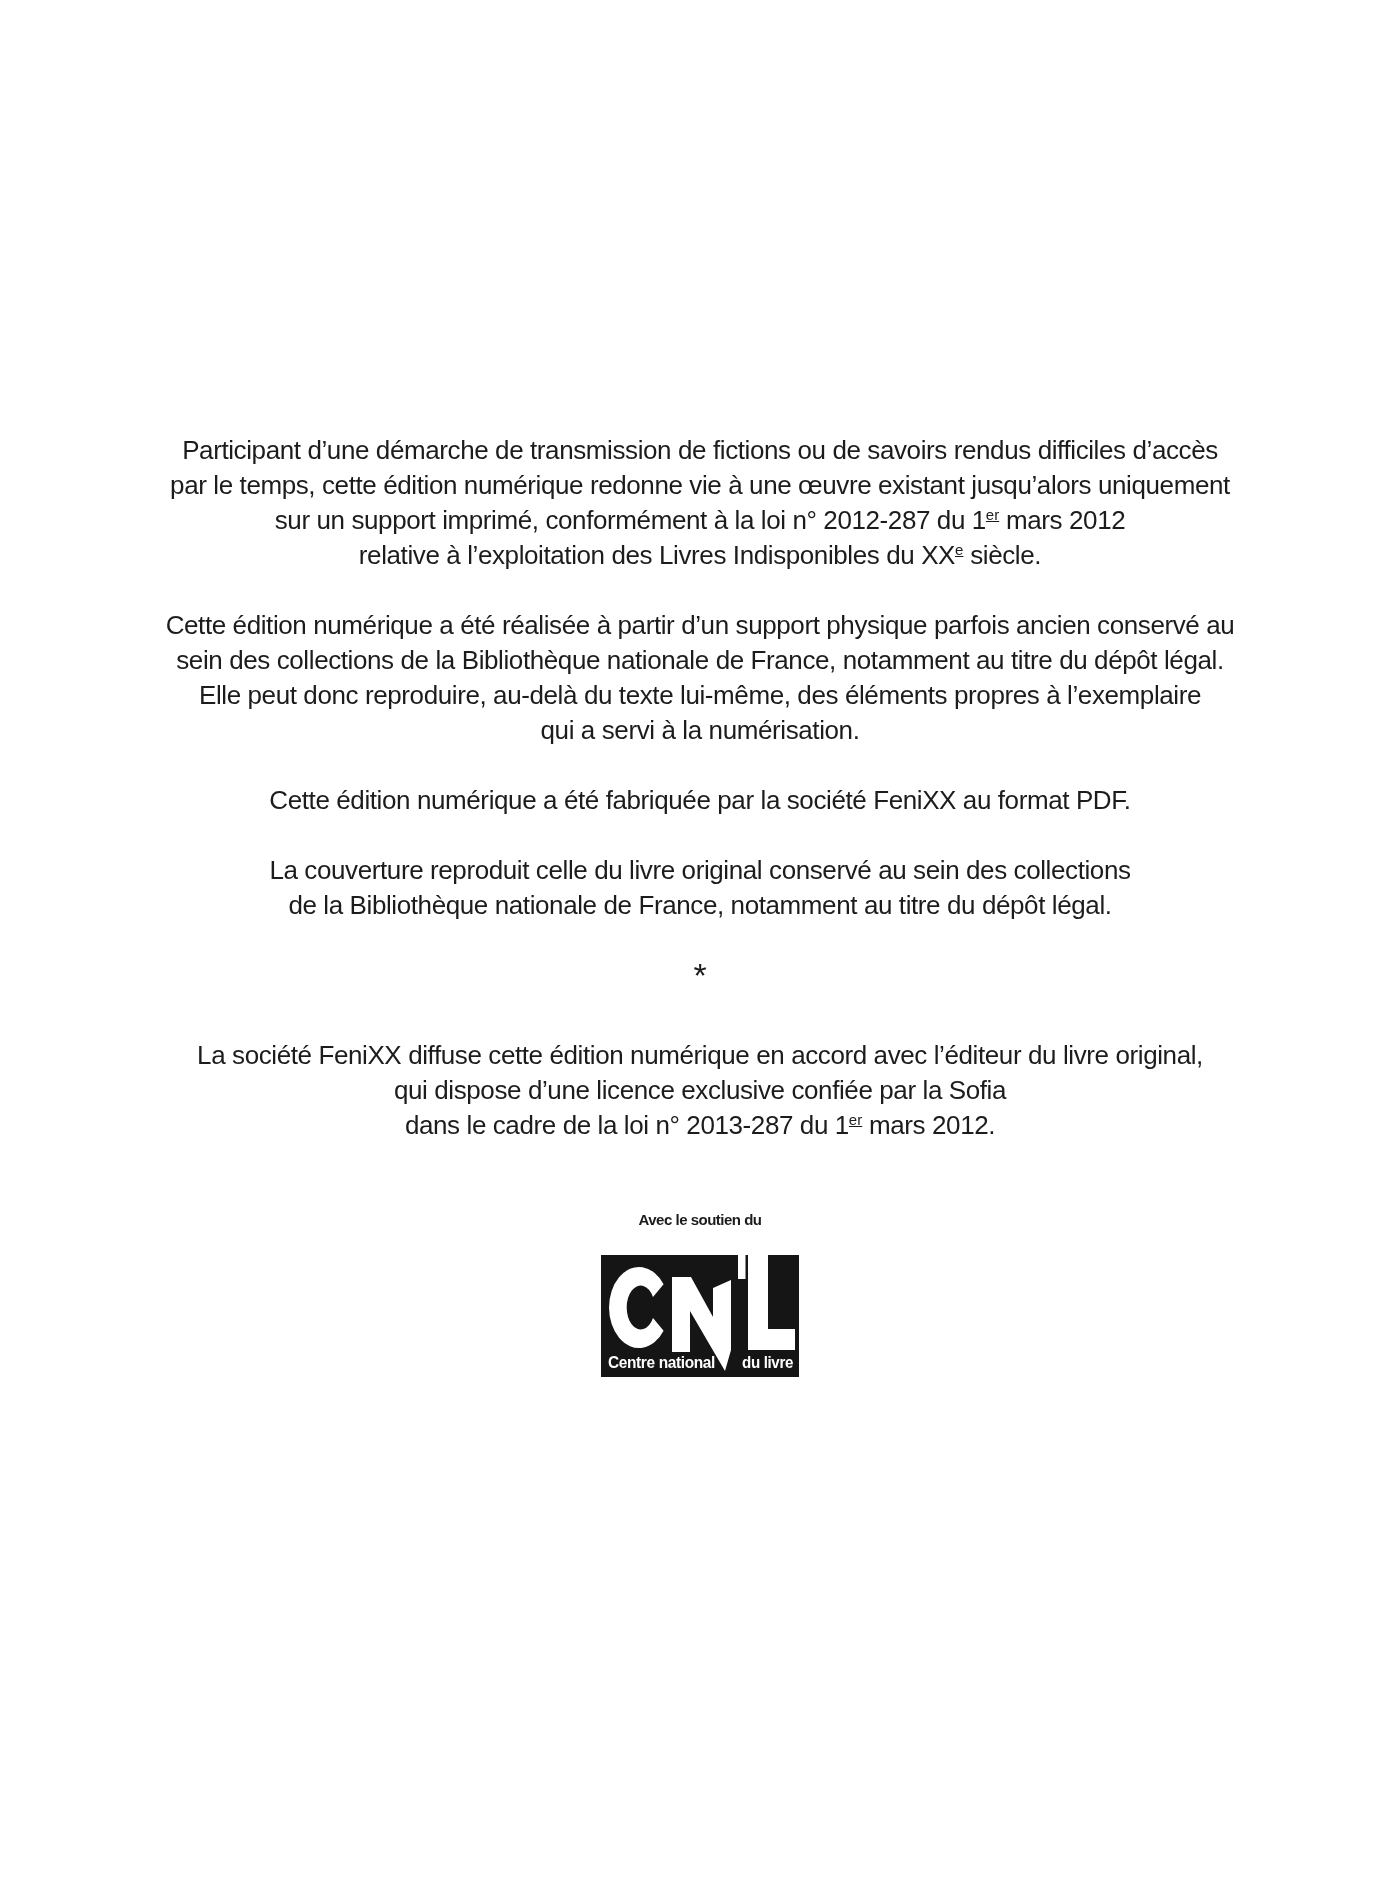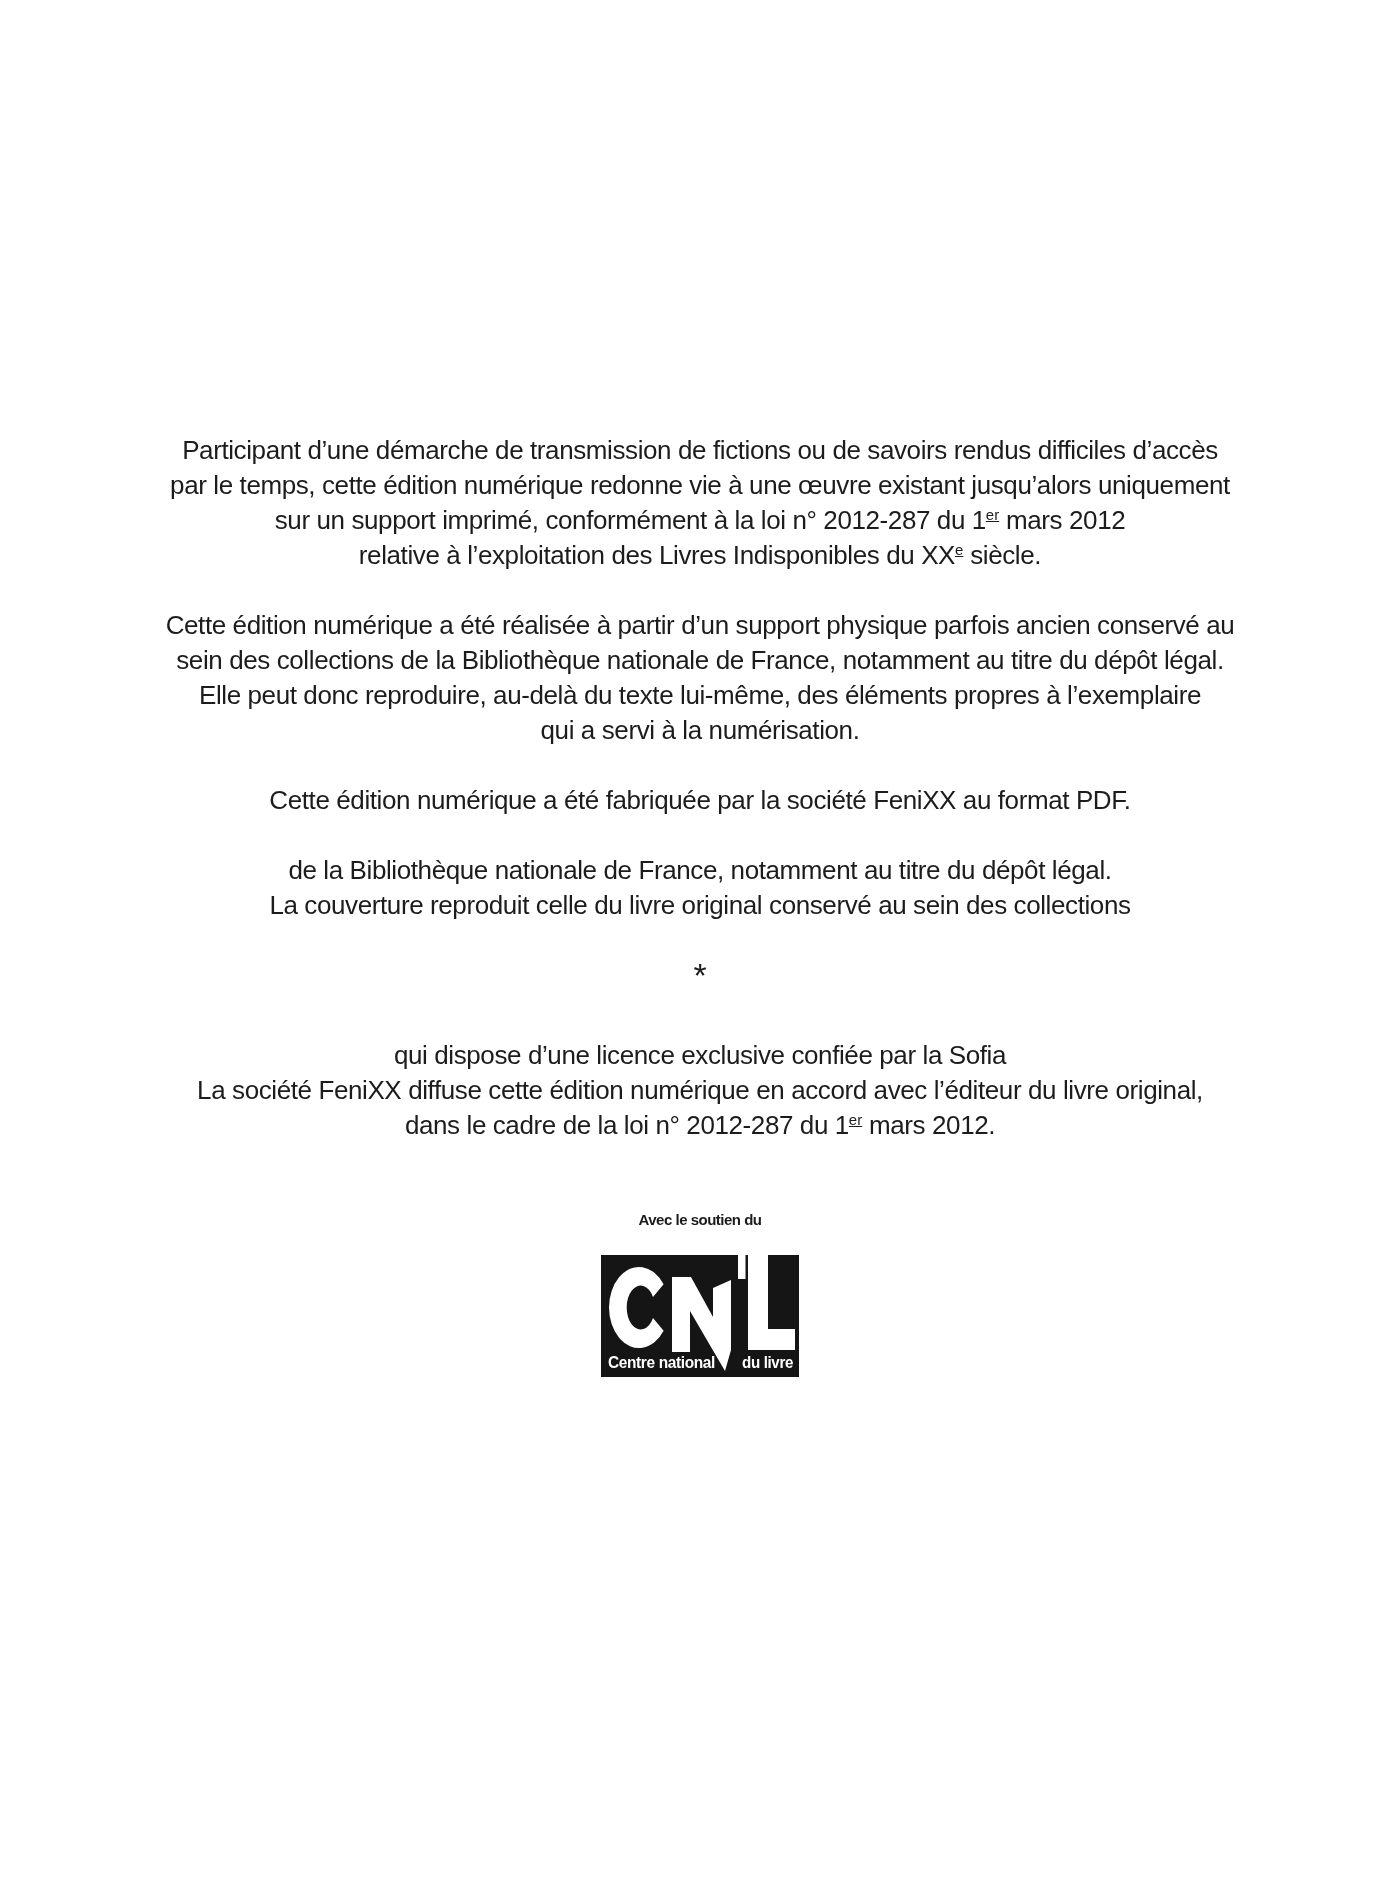--- a/index.html
+++ b/index.html
@@ -72,30 +72,30 @@
       <span class="line">sein des collections de la Bibliothèque nationale de France, notamment au titre du dépôt légal.</span>
       <span class="line">Elle peut donc reproduire, au-delà du texte lui-même, des éléments propres à l’exemplaire</span>
       <span class="line">qui a servi à la numérisation.</span>
     </p>
 
     <p class="para">
       <span class="line">Cette édition numérique a été fabriquée par la société FeniXX au format PDF.</span>
     </p>
 
     <p class="para">
+      <span class="line">La couverture reproduit celle du livre original conservé au sein des collections</span>
       <span class="line">de la Bibliothèque nationale de France, notamment au titre du dépôt légal.</span>
-      <span class="line">La couverture reproduit celle du livre original conservé au sein des collections</span>
     </p>
 
     <div class="asterisk-line">*</div>
 
     <p class="para">
+      <span class="line">La société FeniXX diffuse cette édition numérique en accord avec l’éditeur du livre original,</span>
       <span class="line">qui dispose d’une licence exclusive confiée par la Sofia</span>
-      <span class="line">La société FeniXX diffuse cette édition numérique en accord avec l’éditeur du livre original,</span>
-      <span class="line"><span>dans le cadre de la loi n° 2012-287 du 1</span><sup>er</sup><span> mars 2012.</span></span>
+      <span class="line"><span>dans le cadre de la loi n° 2013-287 du 1</span><sup>er</sup><span> mars 2012.</span></span>
     </p>
 
     <div class="support">
       <span class="support-label">Avec le soutien du</span>
       <div class="logo-wrap">
         <svg class="cnl-svg" width="198" height="122" viewBox="0 0 198 122" role="img" aria-label="CNL Centre national du livre">
           <rect class="cnl-bg" x="0" y="0" width="198" height="122"></rect>
           <path class="cnl-fg" d="M 62.6 29.3 A 30 40.5 0 1 0 62.6 75.7 L 52 63 A 14 22 0 1 1 52 42 Z"></path>
           <path class="cnl-fg" d="M 71 22 L 90 22 L 112 62 L 112 33 L 130 25 L 130 95 L 124 116 L 89 56 L 89 97 L 71 97 Z"></path>
           <path class="cnl-fg" d="M 147 0 L 167 0 L 167 74 L 194 74 L 194 95 L 147 95 Z"></path>

